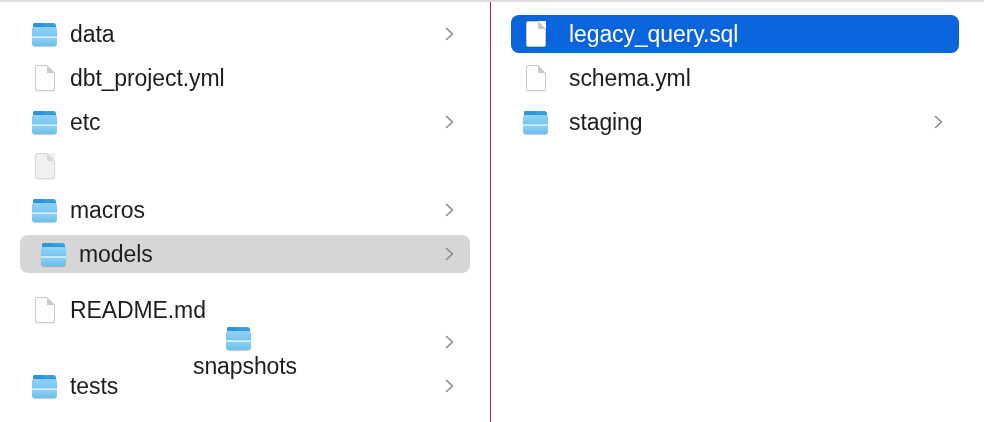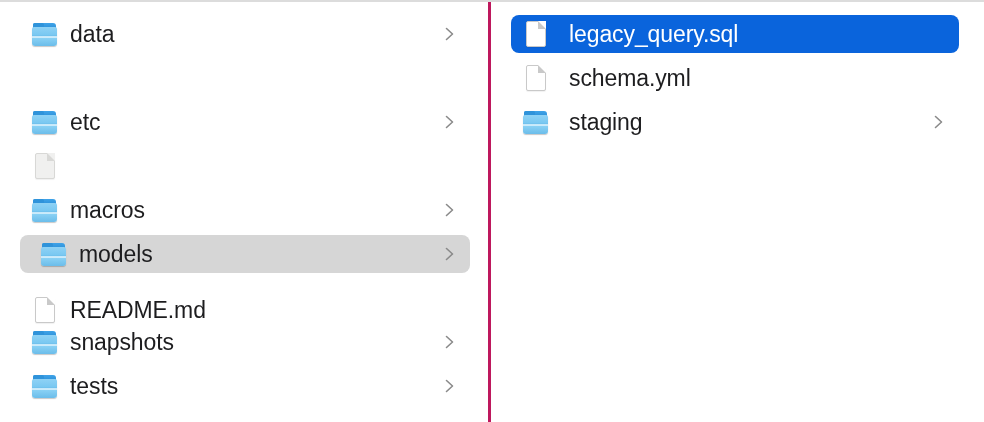--- a/index.html
+++ b/index.html
@@ -27,21 +27,21 @@
 
   .column {
     position: relative;
     height: 420px;
     box-sizing: border-box;
     background: #ffffff;
     overflow: hidden;
   }
   .column-left {
     width: 491px;
-    border-right: 3px solid #be185d;
+    border-right: 1px solid #be185d;
   }
   .column-right {
     width: 492px;
   }
 
   .row {
     position: absolute;
     height: 38px;
     display: flex;
     align-items: center;
@@ -166,20 +166,26 @@
           <span class="folder-tab"></span>
           <span class="folder-front"></span>
         </span>
         <span class="label">data</span>
         <span class="chevron">
           <svg width="12" height="14" viewBox="0 0 12 14" fill="none" xmlns="http://www.w3.org/2000/svg">
             <path d="M2.5 1.5L8.5 7L2.5 12.5" stroke="#8a8a8a" stroke-width="1.6" stroke-linecap="round" stroke-linejoin="round"></path>
           </svg>
         </span>
       </div>
+      <div class="row" style="top: 57px;">
+        <span class="icon">
+          <span class="doc"></span>
+        </span>
+        <span class="label">dbt_project.yml</span>
+      </div>
       <div class="row" style="top: 101px;">
         <span class="icon">
           <span class="folder-back"></span>
           <span class="folder-tab"></span>
           <span class="folder-front"></span>
         </span>
         <span class="label">etc</span>
         <span class="chevron">
           <svg width="12" height="14" viewBox="0 0 12 14" fill="none" xmlns="http://www.w3.org/2000/svg">
             <path d="M2.5 1.5L8.5 7L2.5 12.5" stroke="#8a8a8a" stroke-width="1.6" stroke-linecap="round" stroke-linejoin="round"></path>
@@ -216,21 +222,21 @@
             <path d="M2.5 1.5L8.5 7L2.5 12.5" stroke="#8a8a8a" stroke-width="1.6" stroke-linecap="round" stroke-linejoin="round"></path>
           </svg>
         </span>
       </div>
       <div class="row" style="top: 277px; margin-top: 12px;">
         <span class="icon">
           <span class="doc"></span>
         </span>
         <span class="label">README.md</span>
       </div>
-      <div class="row" style="top: 321px;">
+      <div class="row" style="top: 321px; flex-direction: column;">
         <span class="icon">
           <span class="folder-back"></span>
           <span class="folder-tab"></span>
           <span class="folder-front"></span>
         </span>
         <span class="label">snapshots</span>
         <span class="chevron">
           <svg width="12" height="14" viewBox="0 0 12 14" fill="none" xmlns="http://www.w3.org/2000/svg">
             <path d="M2.5 1.5L8.5 7L2.5 12.5" stroke="#8a8a8a" stroke-width="1.6" stroke-linecap="round" stroke-linejoin="round"></path>
           </svg>

